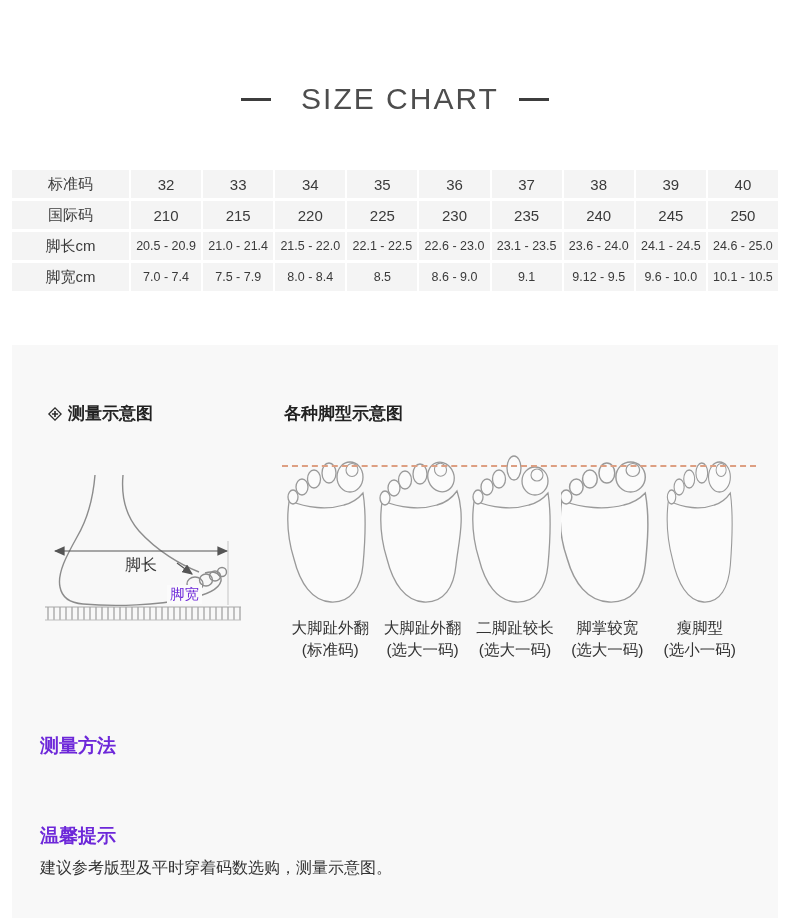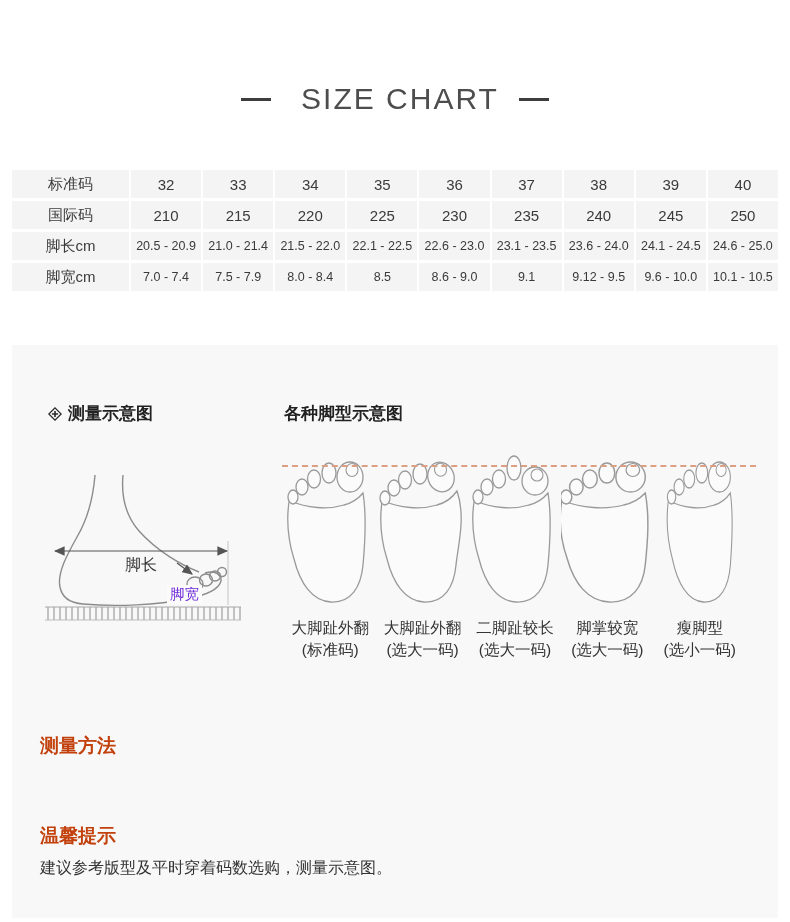--- a/index.html
+++ b/index.html
@@ -48,21 +48,21 @@
     border-top:2px dashed #dd9f82; }
   .feet-flex { display:flex; }
   .foot-col { width:92.4px; display:flex; flex-direction:column; align-items:center; }
   .foot-col svg { display:block; }
   .foot-name   { margin-top:12px; font-size:15.5px; color:#333; line-height:22px; text-align:center; white-space:nowrap; }
   .foot-advice { font-size:15.5px; color:#333; line-height:22px; text-align:center; white-space:nowrap; }
   .foot-outline { stroke:#9a9a9a; stroke-width:1.3; fill:#fbfbfb; }
   .foot-nail { stroke:#9a9a9a; stroke-width:1.1; fill:none; }
 
   
-  .txt-heading { position:absolute; left:28px; font-size:19px; font-weight:bold; color:#c2410c; }
+  .txt-heading { position:absolute; left:28px; font-size:19px; font-weight:bold; color:#6d28d9; }
   .txt-body    { position:absolute; left:28px; font-size:16px; color:#333; }
   .method-heading { top:388px; }
   .method-body    { top:424px; }
   .tips-heading   { top:478px; }
   .tips-body      { top:513px; }
 </style>
 </head>
 <body>
 
 <div class="page">

